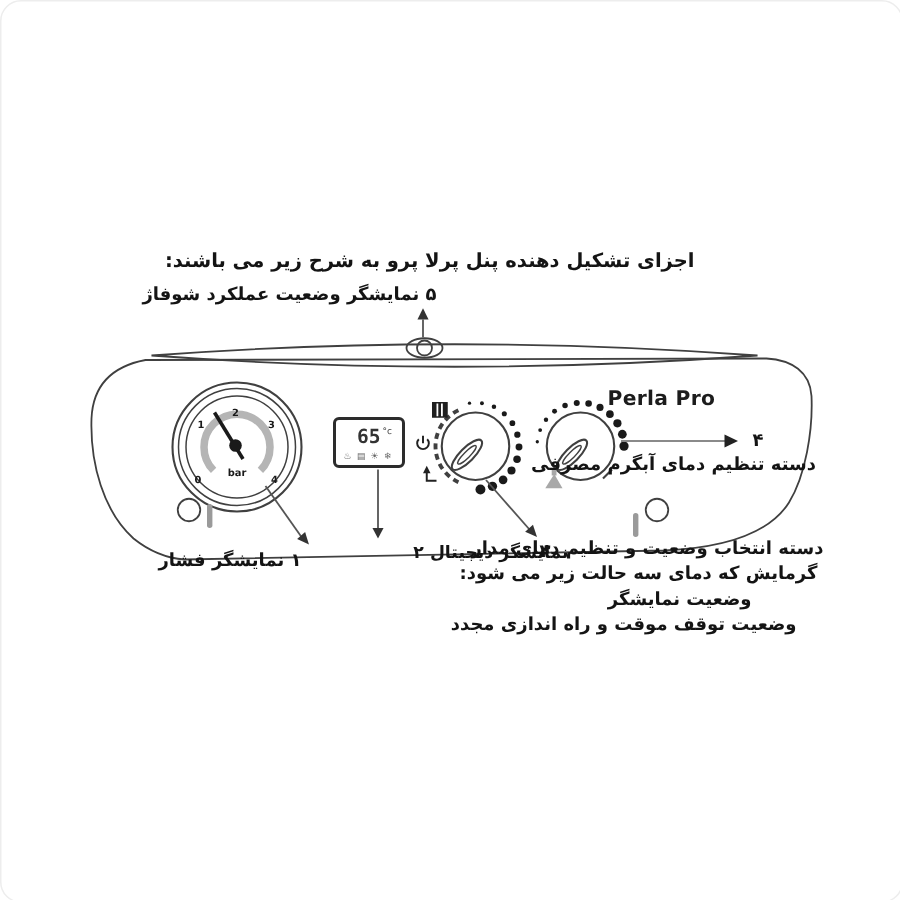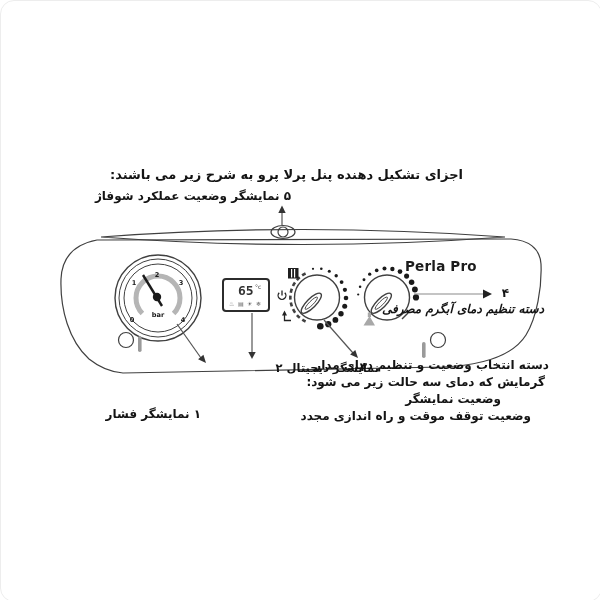--- a/index.html
+++ b/index.html
@@ -5,25 +5,25 @@
   html,body{margin:0;padding:0;background:#fff;}
   #stage{
     position:relative;width:600px;height:600px;background:#ffffff;
     border:1px solid #ededed;border-radius:14px;overflow:hidden;
     font-family:"DejaVu Sans",sans-serif;color:#111;
   }
   .fa{direction:rtl;unicode-bidi:embed;font-weight:bold;color:#141414;white-space:nowrap;}
   .abs{position:absolute;}
   #title{top:166px;left:140px;width:322px;text-align:left;font-size:13px;}
   #label5{top:188px;left:118px;width:172px;text-align:right;font-size:12px;}
-  #label1{top:365px;left:70px;width:130px;font-size:12px;margin-top:41px;}
+  #label1{top:365px;left:70px;width:130px;font-size:12px;}
   #label2{top:360px;left:246px;width:100px;text-align:right;font-size:11.5px;margin-left:32px;}
   #label3{top:359px;left:350px;width:16px;text-align:right;font-size:12px;}
   #label4num{top:285px;left:492px;width:16px;font-size:12px;}
-  #label4text{top:301px;left:380px;width:163px;text-align:right;font-size:12px;font-style:italic;}
+  #label4text{top:301px;left:380px;width:163px;text-align:right;font-size:12px;}
   #brand{top:257px;left:404px;font-size:13.5px;font-weight:bold;color:#1c1c1c;
          font-family:"DejaVu Sans",sans-serif;letter-spacing:.2px;}
   #desc{top:356px;left:298px;width:250px;font-size:12px;line-height:17px;}
   #desc .mode-line{white-space:nowrap;}
   svg{position:absolute;inset:0;}
   #lcd-value{font-family:"DejaVu Sans Mono",monospace;font-weight:bold;}
 </style>
 </head>
 <body>
 

